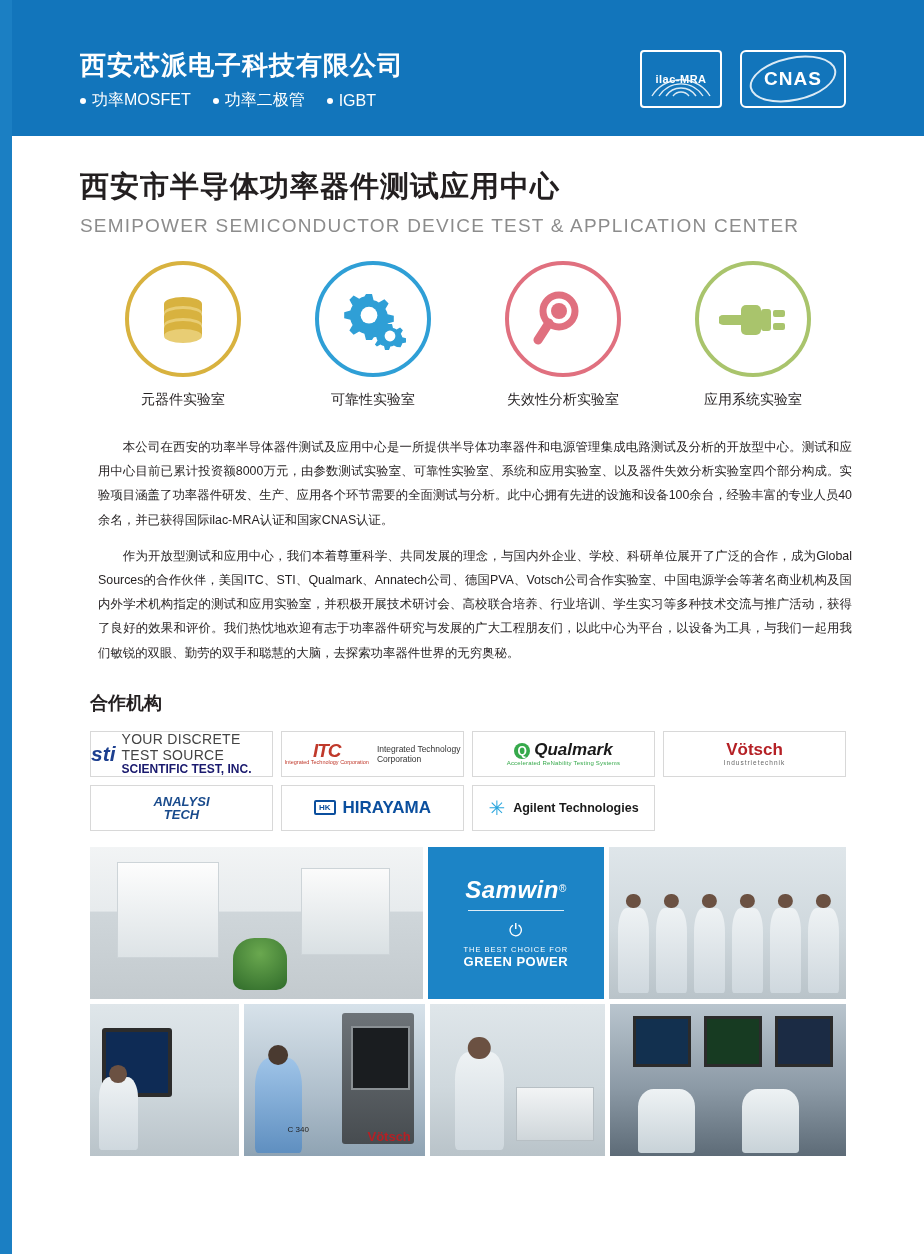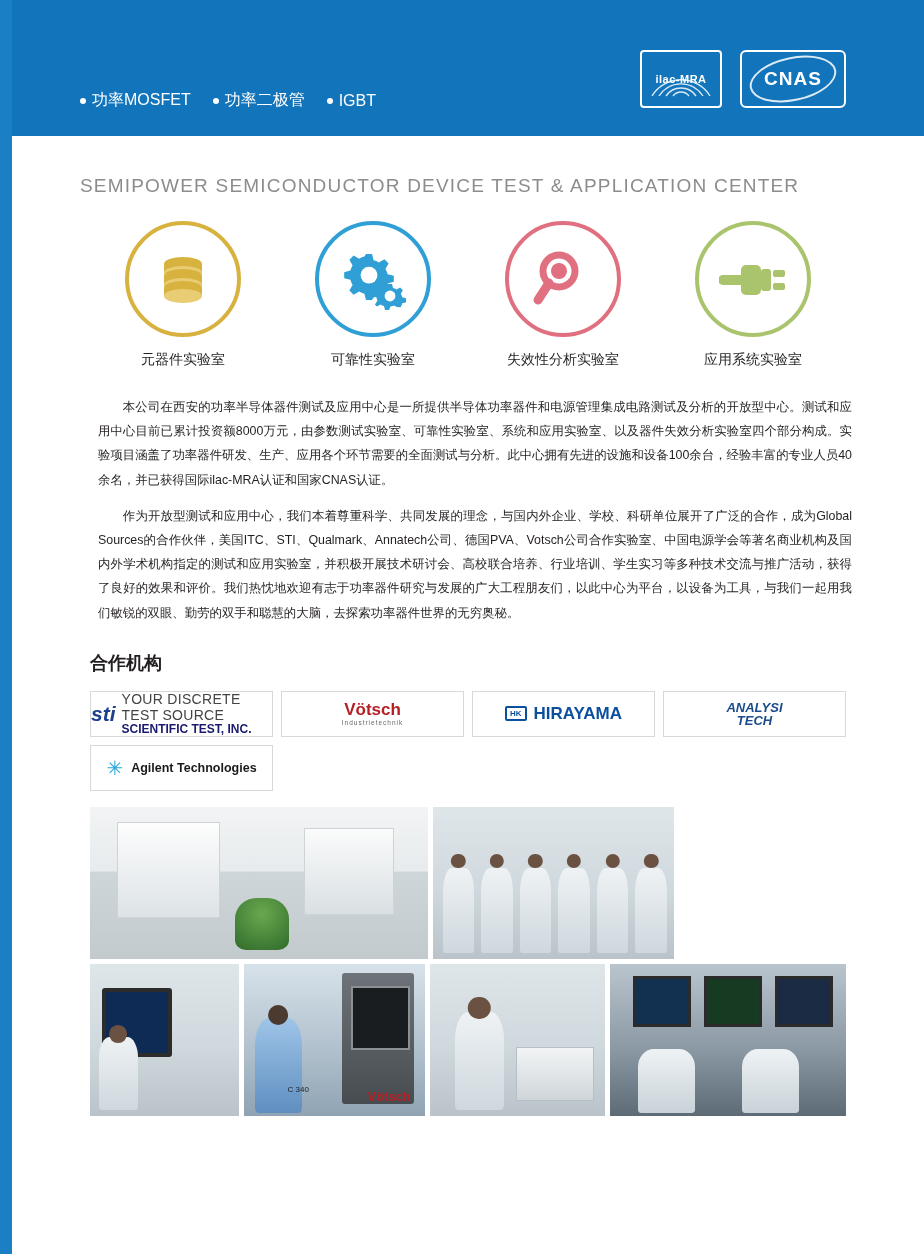--- a/index.html
+++ b/index.html
@@ -302,20 +302,21 @@
   .ph-dark .scr { position:absolute; top:8%; width:22%; height:30%; background:#12304f; border:3px solid #2b2b2b;}
   .votsch-mark { position:absolute; right:8%; bottom:8%; color:#b52025; font-size:13px; font-weight:600;}
   .c340 { position:absolute; left:24%; bottom:14%; color:#222; font-size:8px;}
 </style>
 </head>
 <body>
 
 <div class="page">
 
   <div class="header">
+    <div class="company-name">西安芯派电子科技有限公司</div>
 
     <div class="product-list">
       <span class="product-item">
         <span class="bullet"></span>
         <span>功率MOSFET</span>
       </span>
       <span class="product-item">
         <span class="bullet"></span>
         <span>功率二极管</span>
       </span>
@@ -339,20 +340,21 @@
       </div>
       <div class="cnas-logo">
         <span class="cnas-ellipse"></span>
         <span class="txt">CNAS</span>
       </div>
     </div>
   </div>
   <div class="header-rule"></div>
 
   <div class="title-zone">
+    <div class="main-title">西安市半导体功率器件测试应用中心</div>
     <div class="sub-title">SEMIPOWER SEMICONDUCTOR DEVICE TEST &amp; APPLICATION CENTER</div>
   </div>
 
   <div class="labs">
 
     <div class="lab">
       <div class="lab-circle" style="border:4px solid #d8b23f;">
         <svg width="62" height="62" viewBox="0 0 62 62">
           <g fill="#d8b23f">
             <ellipse cx="31" cy="16" rx="19" ry="7"></ellipse>
@@ -425,41 +427,61 @@
     <div class="partner-cell">
       <div class="p-sti">
         <span class="mark">sti</span>
         <span class="lines">
           <span class="l1" style="display:block">YOUR DISCRETE TEST SOURCE</span>
           <span class="l2" style="display:block">SCIENTIFIC TEST, INC.</span>
         </span>
       </div>
     </div>
 
-
+    <div class="partner-cell">
+      <div class="p-itc">
+        <span style="text-align:center;line-height:1;">
+          <span class="mark" style="display:block">ITC</span>
+          <span class="sub" style="display:block">Integrated Technology Corporation</span>
+        </span>
+        <span class="txt">
+          <span style="display:block">Integrated Technology</span>
+          <span style="display:block">Corporation</span>
+        </span>
+      </div>
+    </div>
+
+    <div class="partner-cell">
+      <div class="p-qual">
+        <span class="mark">
+          <span class="q">Q</span><span>Qualmark</span>
+        </span>
+        <span class="sub" style="display:block">Accelerated ReNability Testing Systems</span>
+      </div>
+    </div>
 
     <div class="partner-cell">
       <div class="p-votsch">
         <span class="mark" style="display:block">Vötsch</span>
         <span class="sub" style="display:block">Industrietechnik</span>
       </div>
     </div>
 
 
     <div class="partner-cell">
+      <div class="p-ana">
+        <span class="l1" style="display:block">ANALYSI</span>
+        <span class="l2" style="display:block">TECH</span>
+      </div>
+    </div>
+
+    <div class="partner-cell">
       <div class="p-hira">
         <span class="box">HK</span>
         <span class="mark">HIRAYAMA</span>
-      </div>
-    </div>
-
-    <div class="partner-cell">
-      <div class="p-ana">
-        <span class="l1" style="display:block">ANALYSI</span>
-        <span class="l2" style="display:block">TECH</span>
       </div>
     </div>
 
     <div class="partner-cell">
       <div class="p-agi">
         <span class="star">✳</span>
         <span class="mark">Agilent Technologies</span>
       </div>
     </div>
 
@@ -467,20 +489,31 @@
 
   <div class="photos">
 
     <div class="photo-row r1">
       <div class="photo p1">
         <div class="ph-lab1">
           <span class="ph-green"></span>
         </div>
       </div>
 
+      <div class="photo p2">
+        <div class="samwin">
+          <div>
+            <span class="brand">Samwin</span><span class="reg">®</span>
+          </div>
+          <div class="rule"></div>
+          <div class="pwr">⏻</div>
+          <div class="tag1">THE BEST CHOICE FOR</div>
+          <div class="tag2">GREEN POWER</div>
+        </div>
+      </div>
 
       <div class="photo p3">
         <div class="ph-people">
           <span class="fig" style="left:4%"></span>
           <span class="fig" style="left:20%"></span>
           <span class="fig" style="left:36%"></span>
           <span class="fig" style="left:52%"></span>
           <span class="fig" style="left:68%"></span>
           <span class="fig" style="left:84%"></span>
         </div>

